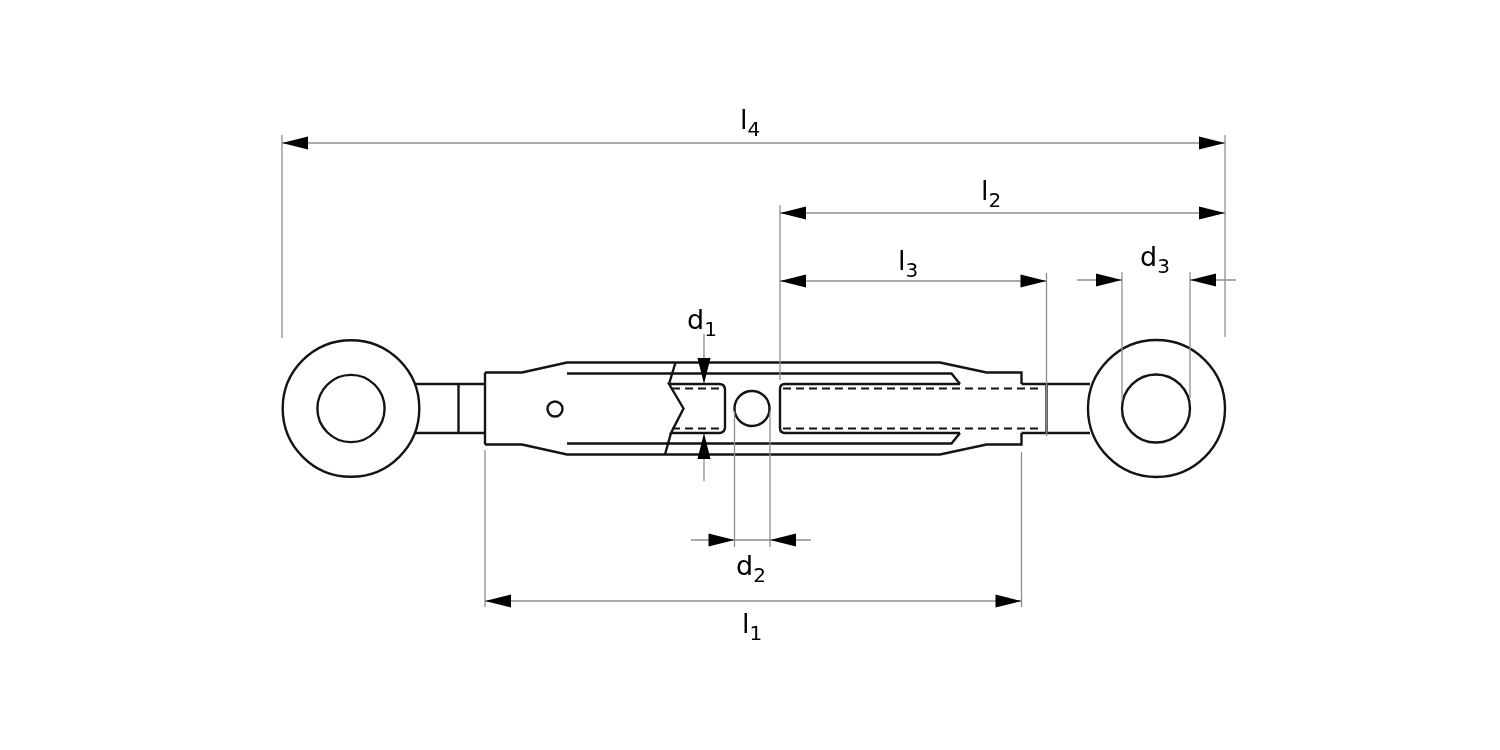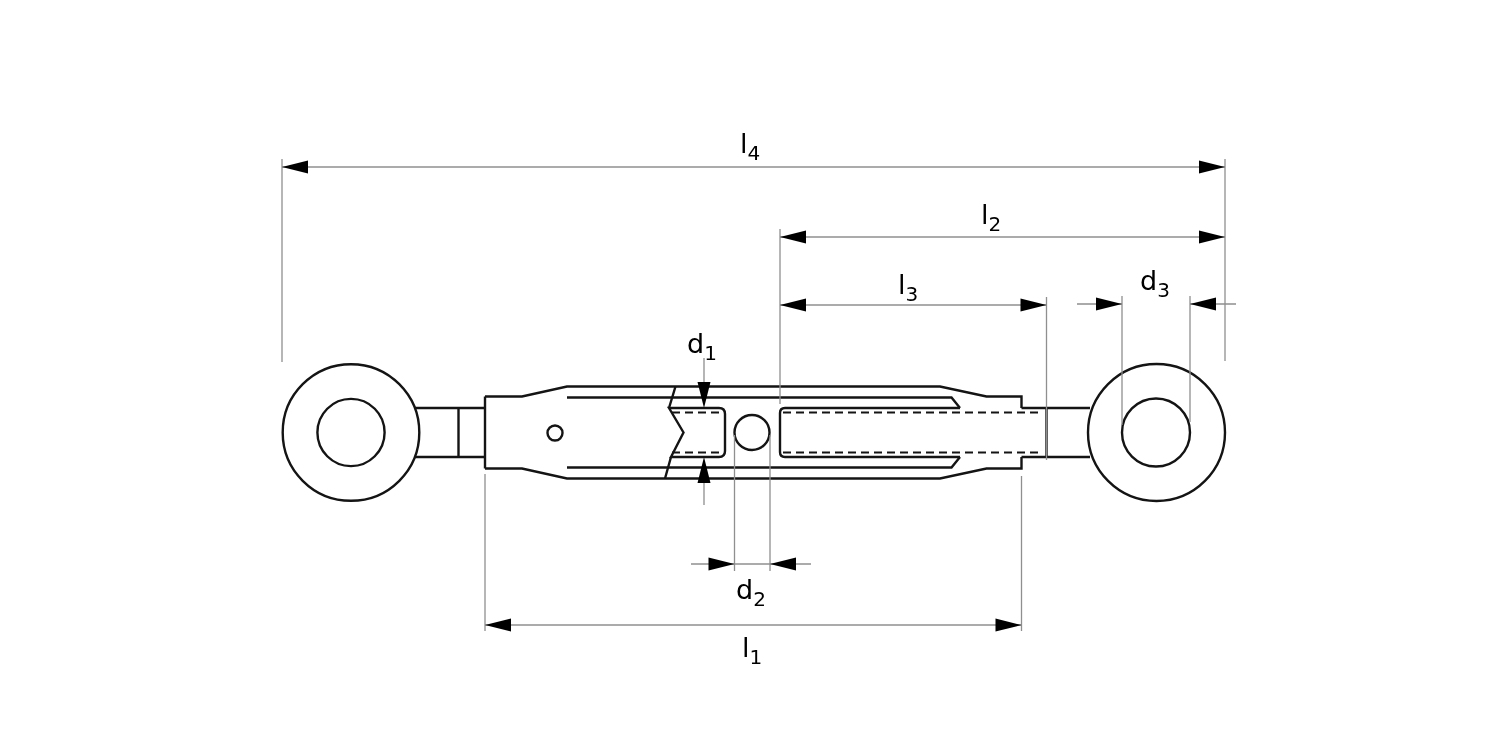--- a/index.html
+++ b/index.html
@@ -7,21 +7,20 @@
     --dim:#8f8f8f;
     --bg:#ffffff;
   }
   html,body{margin:0;padding:0;background:var(--bg);}
   .page{
     position:relative;
     width:1500px;height:650px;
     background:var(--bg);
     overflow:hidden;
     font-family:"DejaVu Sans","Liberation Sans",sans-serif;
-    margin-top:24px;
   }
   svg{display:block;}
   .part{stroke:var(--line);stroke-width:2.4;fill:none;stroke-linejoin:miter;stroke-linecap:butt;}
   .thread{stroke:var(--line);stroke-width:2.2;fill:none;stroke-dasharray:8 5;}
   .dim{stroke:var(--dim);stroke-width:1.3;fill:none;}
   .arr{fill:#000000;stroke:none;}
   .lbl{fill:#000000;font-size:27px;font-family:"DejaVu Sans","Liberation Sans",sans-serif;}
   .lbl .sub{font-size:20px;}
 </style>
 </head>

